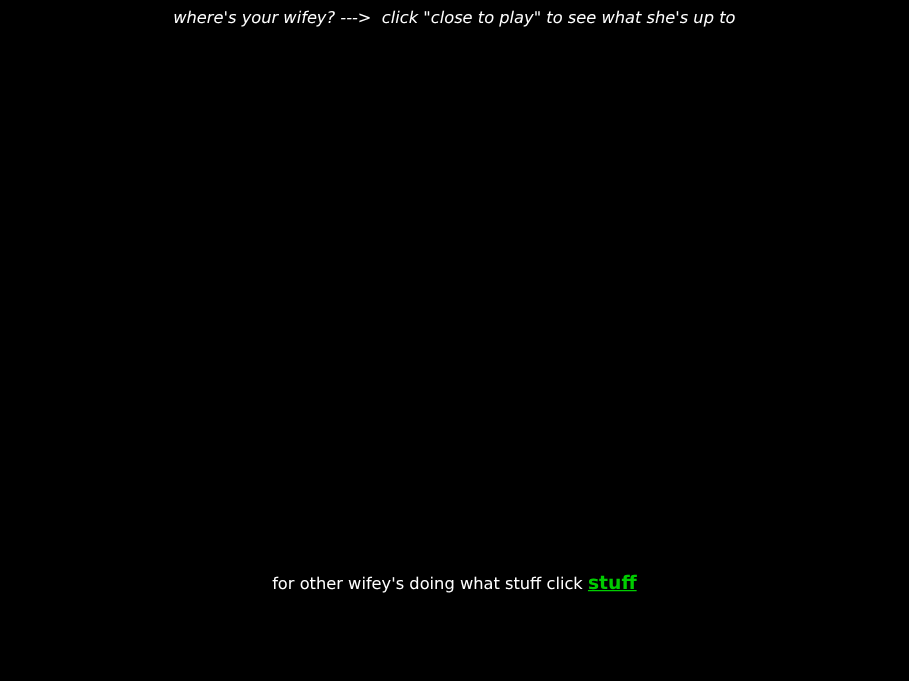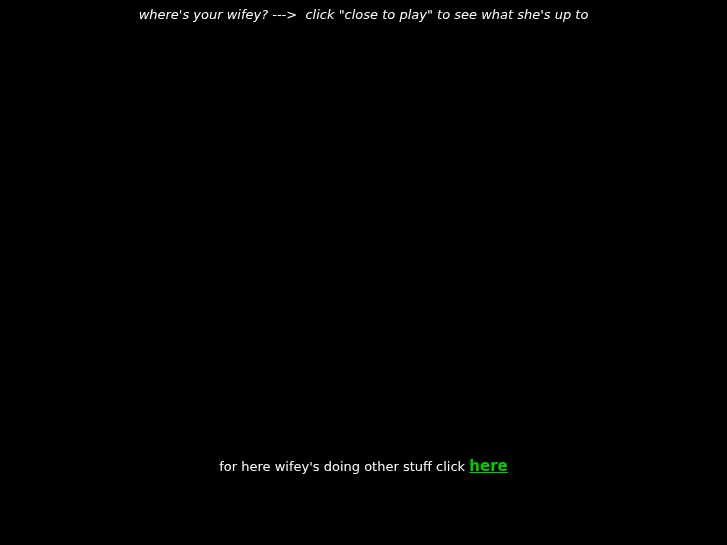--- a/index.html
+++ b/index.html
@@ -52,13 +52,13 @@
     cursor: pointer;
   }
 </style>
 </head>
 <body>
 
 <div class="top-caption">where's your wifey? ---&gt;  click "close to play" to see what she's up to</div>
 
 <div class="stage"></div>
 
-<div class="footer-line"><span>for here wifey's doing other stuff click </span><a class="here-link" href="#">here</a></div>
+<div class="footer-line"><span>for other wifey's doing what stuff click </span><a class="here-link" href="#">stuff</a></div>
 
 </body></html>

